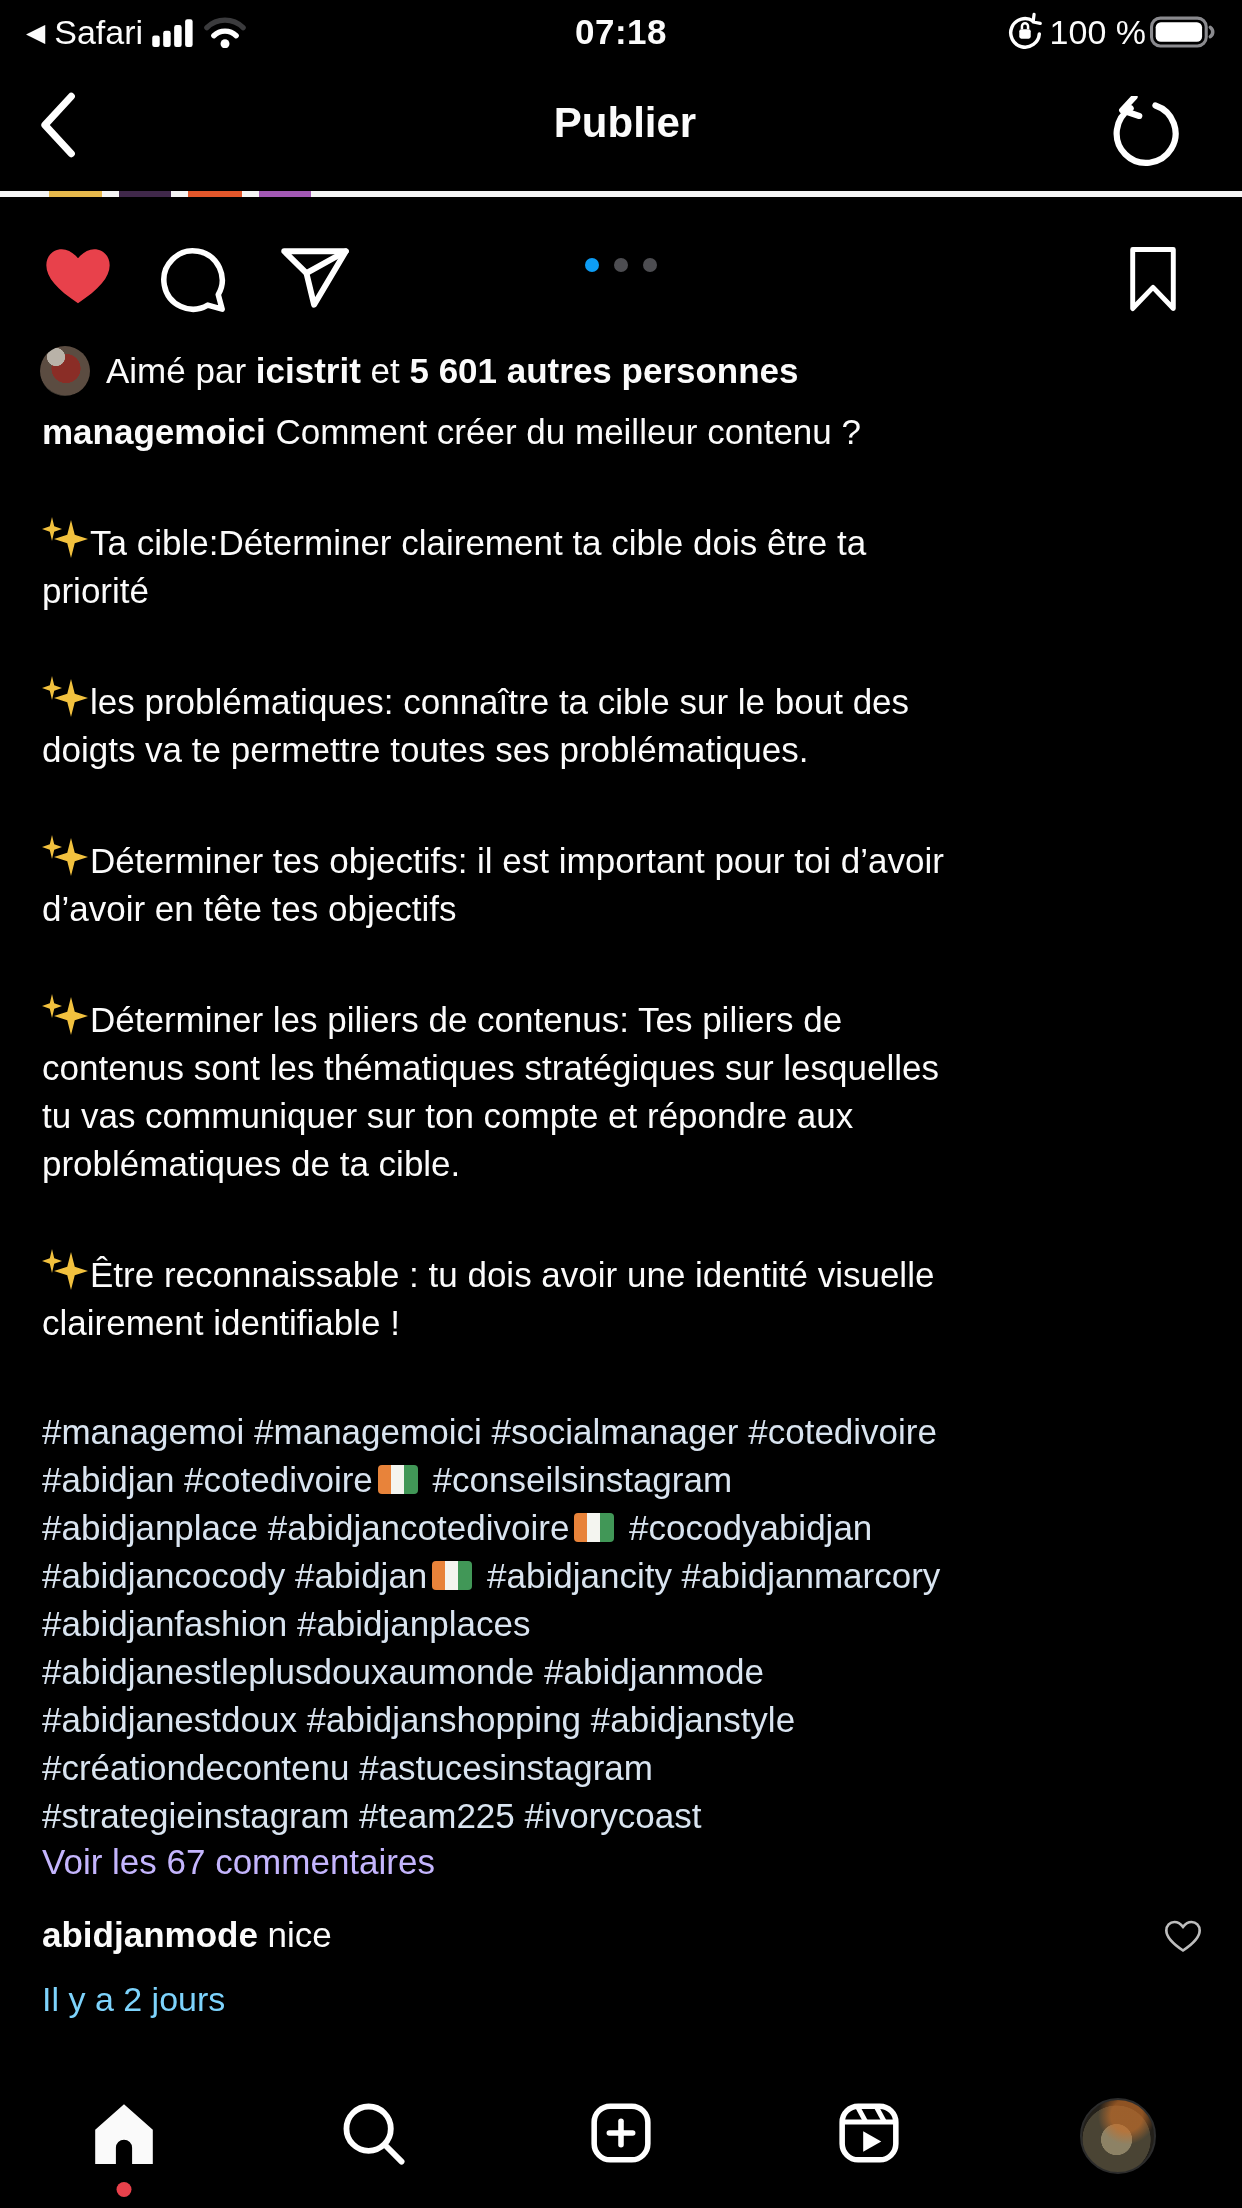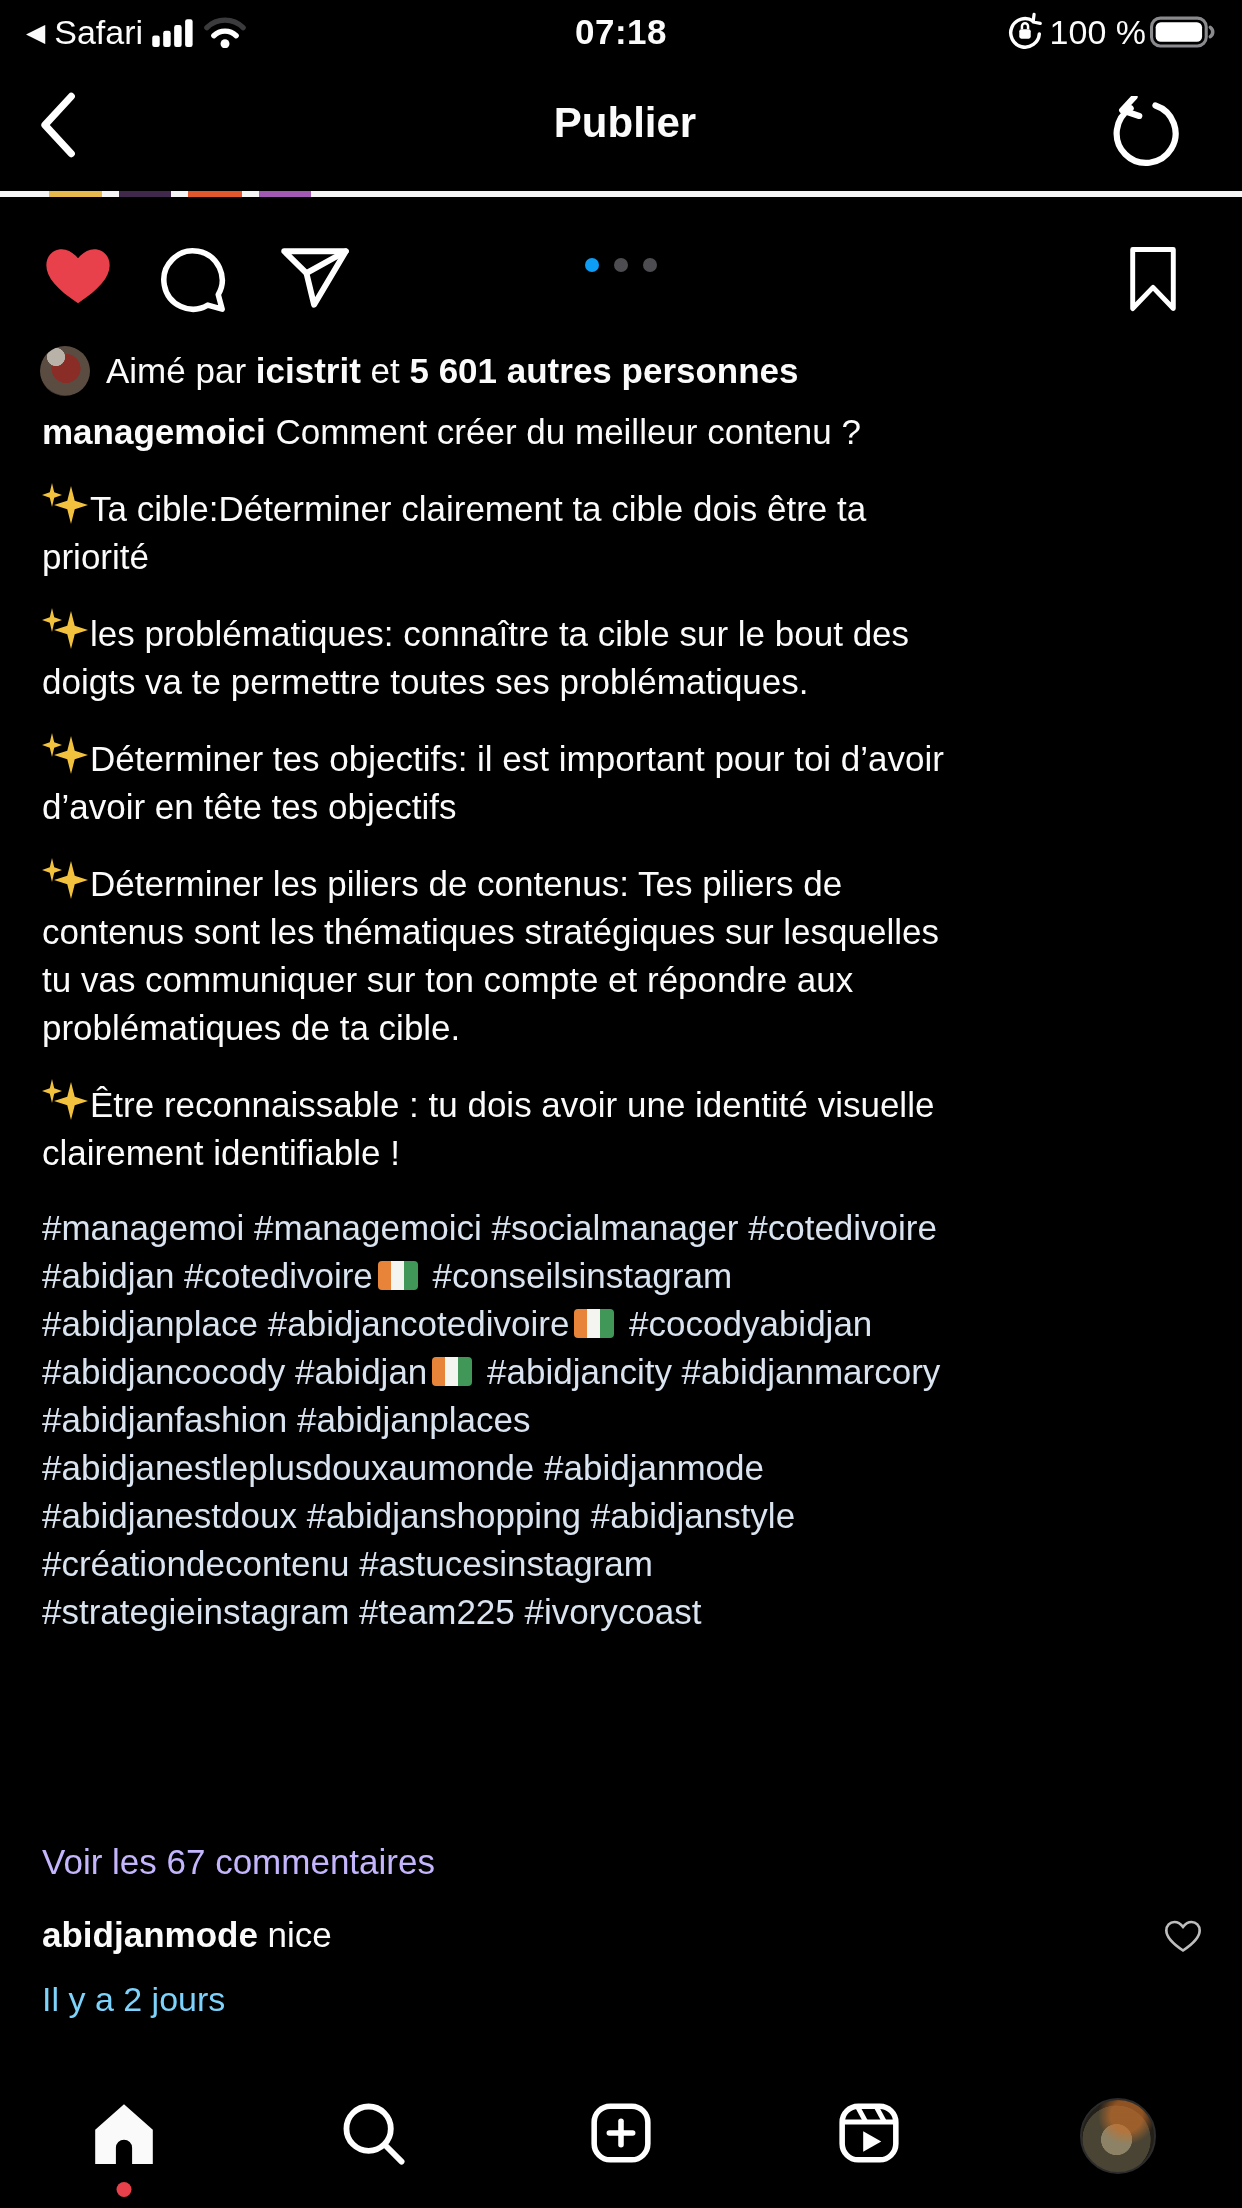--- a/index.html
+++ b/index.html
@@ -33,21 +33,21 @@
   
   .liked-row{position:absolute;left:40px;top:346px;display:flex;align-items:center;gap:16px;font-size:35px;}
   .avatar-small{width:50px;height:50px;border-radius:50%;flex:0 0 auto;
     background:radial-gradient(circle at 32% 22%,#b9b2a8 0 17%,rgba(0,0,0,0) 18%),
                radial-gradient(circle at 52% 45%,#8a2d26 0 38%,#5b4c41 39% 70%,#433b33 71% 100%);}
   b,.b{font-weight:bold;}
 
   
   .caption{position:absolute;left:42px;right:38px;top:408px;font-size:35px;line-height:48px;}
   .caption p{margin:0;white-space:pre-line;}
-  .caption p + p{margin-top:27px;}
+  .caption p + p{margin-top:61px;}
   .hashtags{color:#d9e4f0;}
 
   .view-comments{position:absolute;left:42px;top:1842px;font-size:35px;color:#c4b5fd;}
   .comment-row{position:absolute;left:42px;right:38px;top:1910px;display:flex;align-items:center;justify-content:space-between;font-size:35px;line-height:50px;}
   .timestamp{position:absolute;left:42px;top:1980px;font-size:34px;color:#7dd3fc;}
 
   
   .sparkle{display:inline-block;position:relative;width:48px;height:44px;vertical-align:-6px;}
   .sparkle::before{content:"";position:absolute;right:2px;top:3px;width:34px;height:38px;background:#f2c13e;
     clip-path:polygon(50% 0%,61% 39%,100% 50%,61% 61%,50% 100%,39% 61%,0% 50%,39% 39%);}

